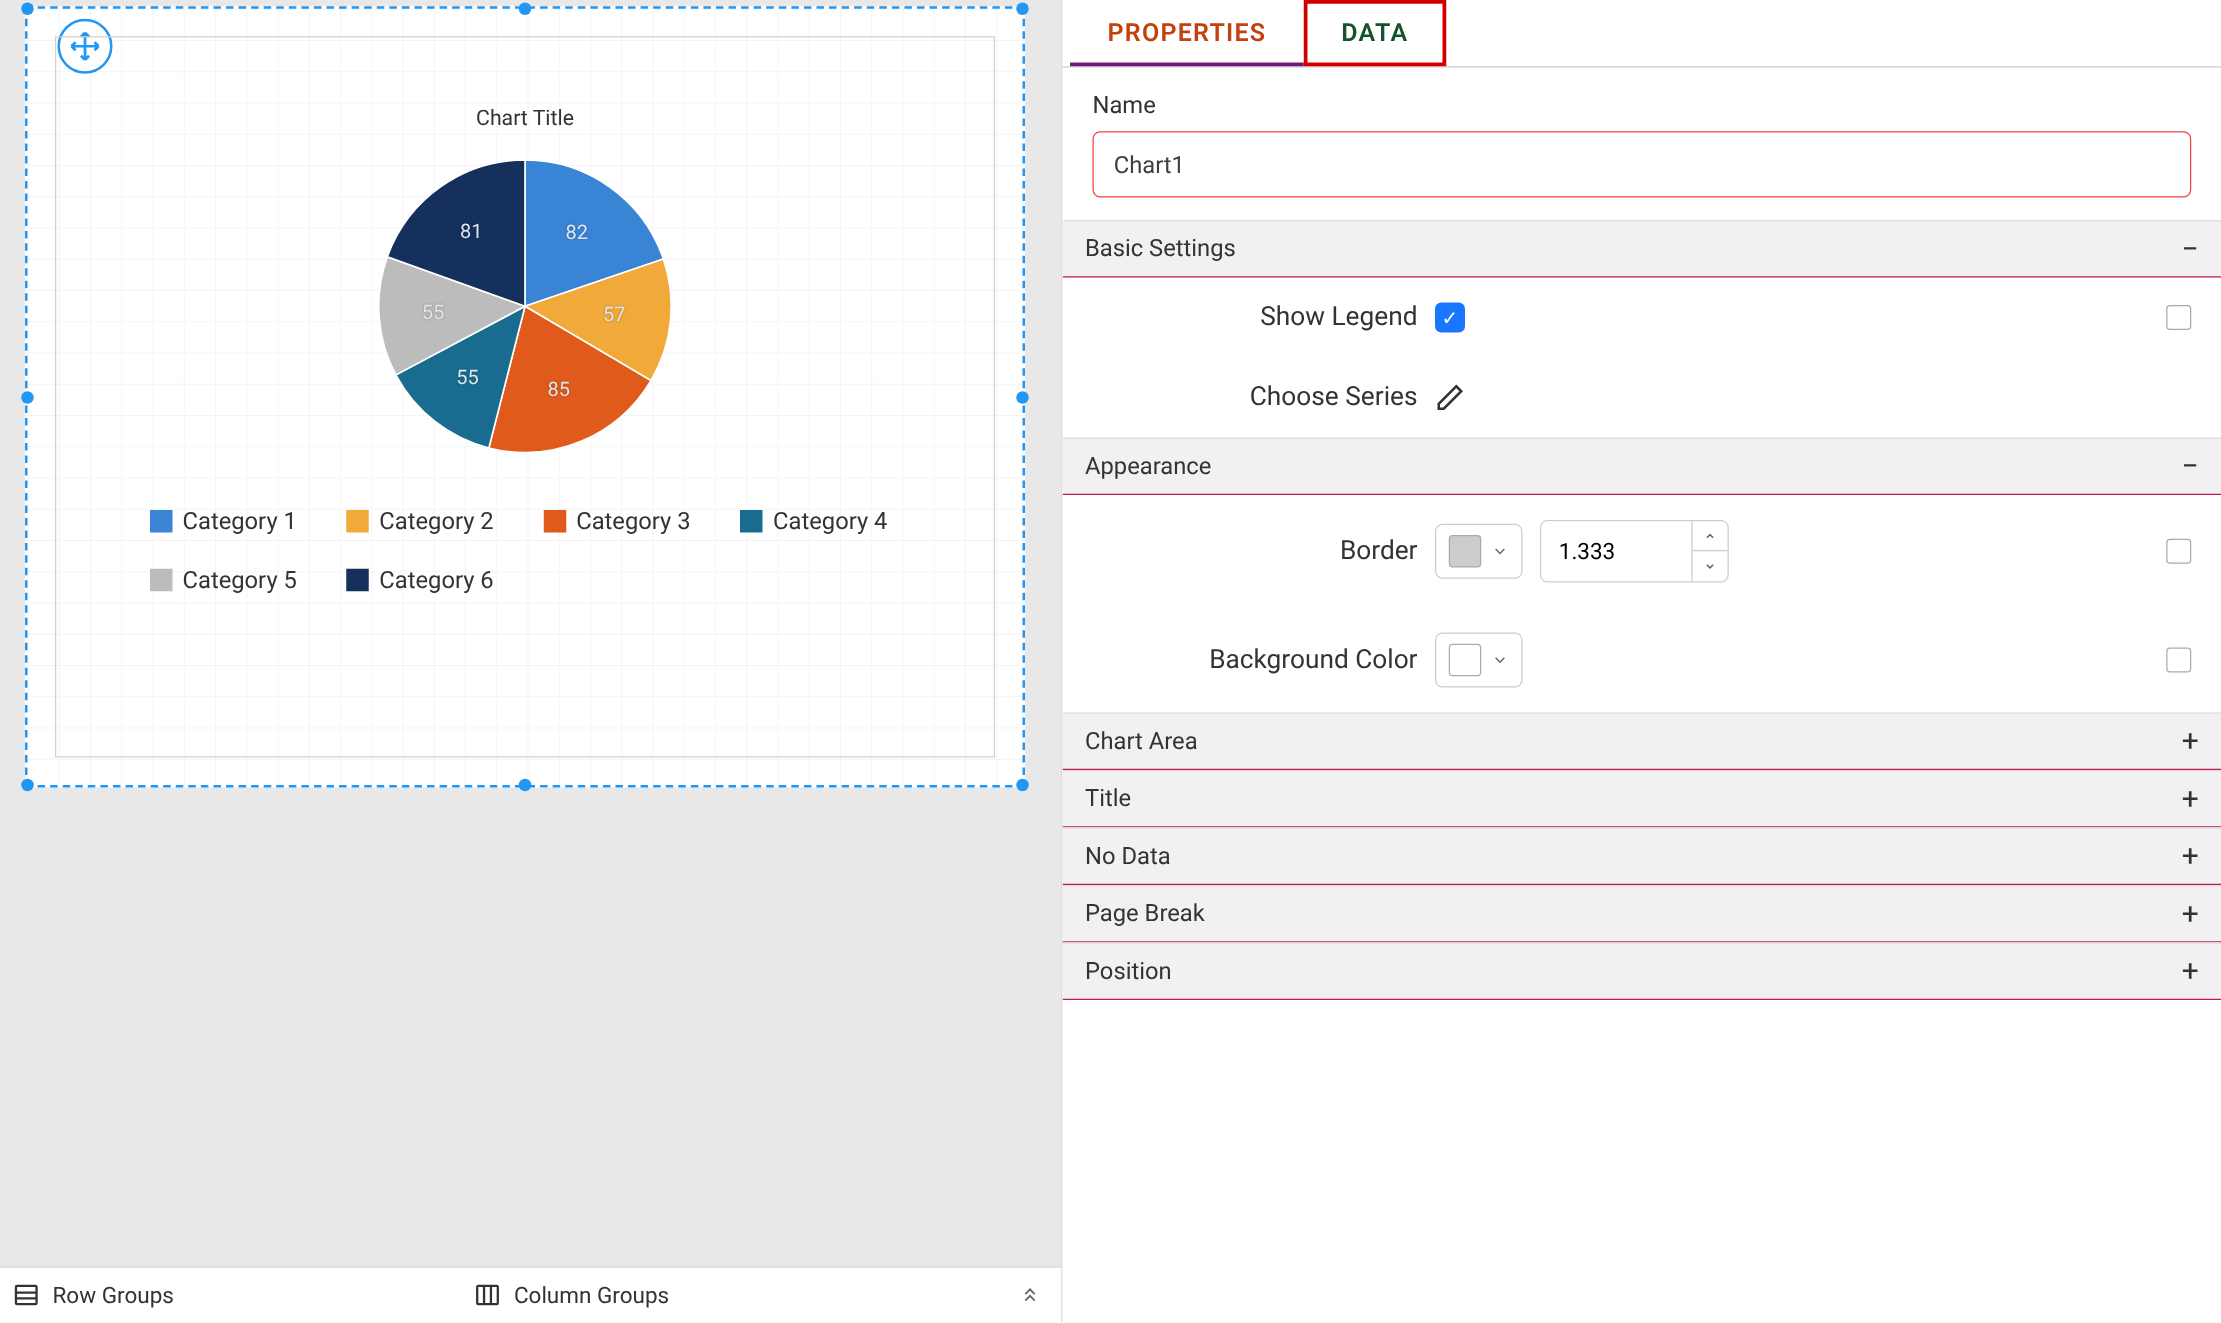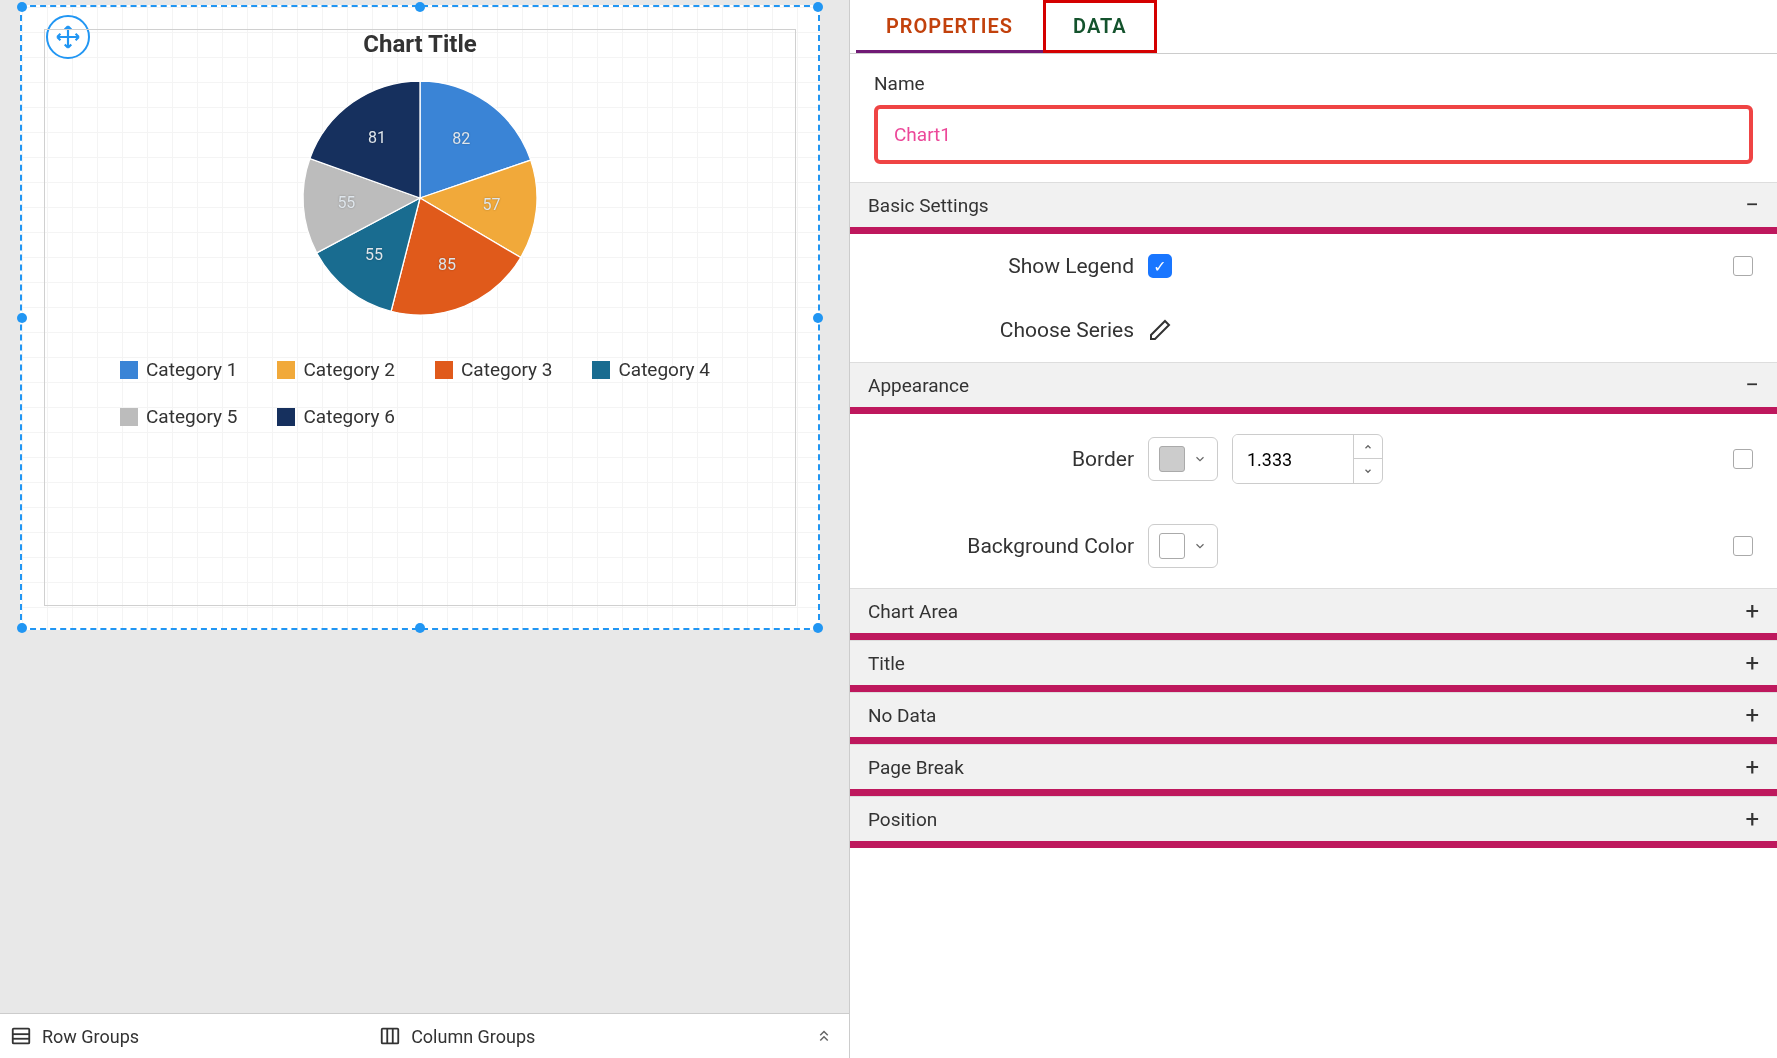--- a/index.html
+++ b/index.html
@@ -4,41 +4,41 @@
 <style>
 * { box-sizing: border-box; font-family: -apple-system, BlinkMacSystemFont, "Segoe UI", Roboto, Helvetica, Arial, sans-serif; }
 body { margin: 0; padding: 0; background: #fff; }
 .app { display: flex; width: 1777px; height: 1058px; }
 .canvas-area { width: 850px; display: flex; flex-direction: column; border-right: 1px solid #ccc; }
 .canvas-main { flex: 1; background: #e8e8e8; position: relative; }
 .chart-container { position: absolute; left: 20px; top: 5px; width: 800px; height: 625px; background: #fff; background-image: linear-gradient(#f4f4f4 1px, transparent 1px), linear-gradient(90deg, #f4f4f4 1px, transparent 1px); background-size: 25px 25px; border: 2px dashed #2196f3; }
 .move-handle { position: absolute; left: 24px; top: 8px; width: 44px; height: 44px; border: 2px solid #2196f3; border-radius: 50%; display: flex; align-items: center; justify-content: center; color: #2196f3; background:#fff; }
 .sel-dot { position: absolute; width: 10px; height: 10px; background: #2196f3; border-radius: 50%; }
 .chart-inner { position: absolute; left: 22px; top: 22px; right: 22px; bottom: 22px; border: 1px solid #d0d0d0; display:flex; flex-direction:column; align-items:center; }
-.chart-title { font-weight: bold; font-size: 24px; color: #333; margin-bottom: 10px; }
+.chart-title { font-weight: normal; font-size: 17px; color: #333; margin-top: 55px; margin-bottom: 10px; }
 .pie-wrap { width: 260px; height: 260px; position: relative; }
 .pie-wrap svg { width: 100%; height: 100%; }
 .pie-label { position: absolute; font-size: 16px; color: #dfe6ec; text-shadow: 0 0 2px rgba(0,0,0,0.3); }
 .legend { display: flex; flex-wrap: wrap; gap: 24px 40px; margin-top: 30px; padding: 0 20px; max-width: 640px; align-items: center; }
 .legend-item { display: flex; align-items: center; gap: 8px; font-size: 19px; color: #333; }
 .legend-swatch { width: 18px; height: 18px; }
 .footer-bar { height: 45px; border-top: 1px solid #ccc; background: #fff; display: flex; align-items: center; padding: 0 10px; font-size: 18px; color: #333; }
 .footer-section { display: flex; align-items: center; gap: 10px; }
 .footer-bar .spacer { flex: 1; }
 .chevup { margin-left: auto; margin-right: 6px; color: #666; }
 
 .panel { flex: 1; display: flex; flex-direction: column; background: #fff; overflow:hidden; }
 .tabs { display: flex; border-bottom: 1px solid #ccc; padding: 0 6px;}
 .tab { padding: 14px 30px 12px; font-size: 20px; font-weight: 600; letter-spacing: 1px; color: #14532d; cursor: pointer; }
 .tab.active { color: #c2410c; border-bottom: 3px solid #701a75; }
 .tab.highlighted { outline: 3px solid #d40000; outline-offset: -3px; }
 .section-body { padding: 18px 24px; }
 .label-row { font-size: 19px; color: #333; margin-bottom: 10px; }
-.text-input { width: 100%; padding: 14px 16px; font-size: 19px; border: 4px solid #ef4444; border-radius: 6px; color:#ec4899; }
-.section-header { background: #f1f1f1; border-top: 1px solid #ddd; border-bottom: 7px solid #be185d; padding: 10px 18px; display: flex; align-items: center; font-size: 19px; color: #333; }
+.text-input { width: 100%; padding: 14px 16px; font-size: 19px; border: 1px solid #ef4444; border-radius: 6px; color:#404040; }
+.section-header { background: #f1f1f1; border-top: 1px solid #ddd; border-bottom: 1px solid #be185d; padding: 10px 18px; display: flex; align-items: flex-start; font-size: 19px; color: #333; }
 .section-header .toggle { margin-left: auto; font-size: 24px; color: #333; line-height:1; }
 .prop-row { display: flex; align-items: center; padding: 20px 24px; gap: 14px; }
 .prop-label { width: 260px; text-align: right; font-size: 21px; color: #333; }
 .checkbox { width: 24px; height: 24px; border: 2px solid #1976ff; border-radius: 5px; background: #1976ff; display:flex; align-items:center; justify-content:center; color:#fff; font-size:16px; }
 .small-checkbox { width: 20px; height: 20px; border: 1.5px solid #aaa; border-radius: 3px; margin-left: auto; }
 .select { border: 1px solid #ccc; border-radius: 6px; padding: 12px 14px; display: flex; align-items: center; font-size: 18px; color: #333; }
 .select.disabled { background: #f3f3f3; color: #aaa; }
 .select .chev { margin-left: auto; color: #666; }
 .color-swatch { width: 26px; height: 26px; background: #ccc; border: 1px solid #aaa; border-radius: 3px; }
 .color-swatch.white { background: #fff; }

